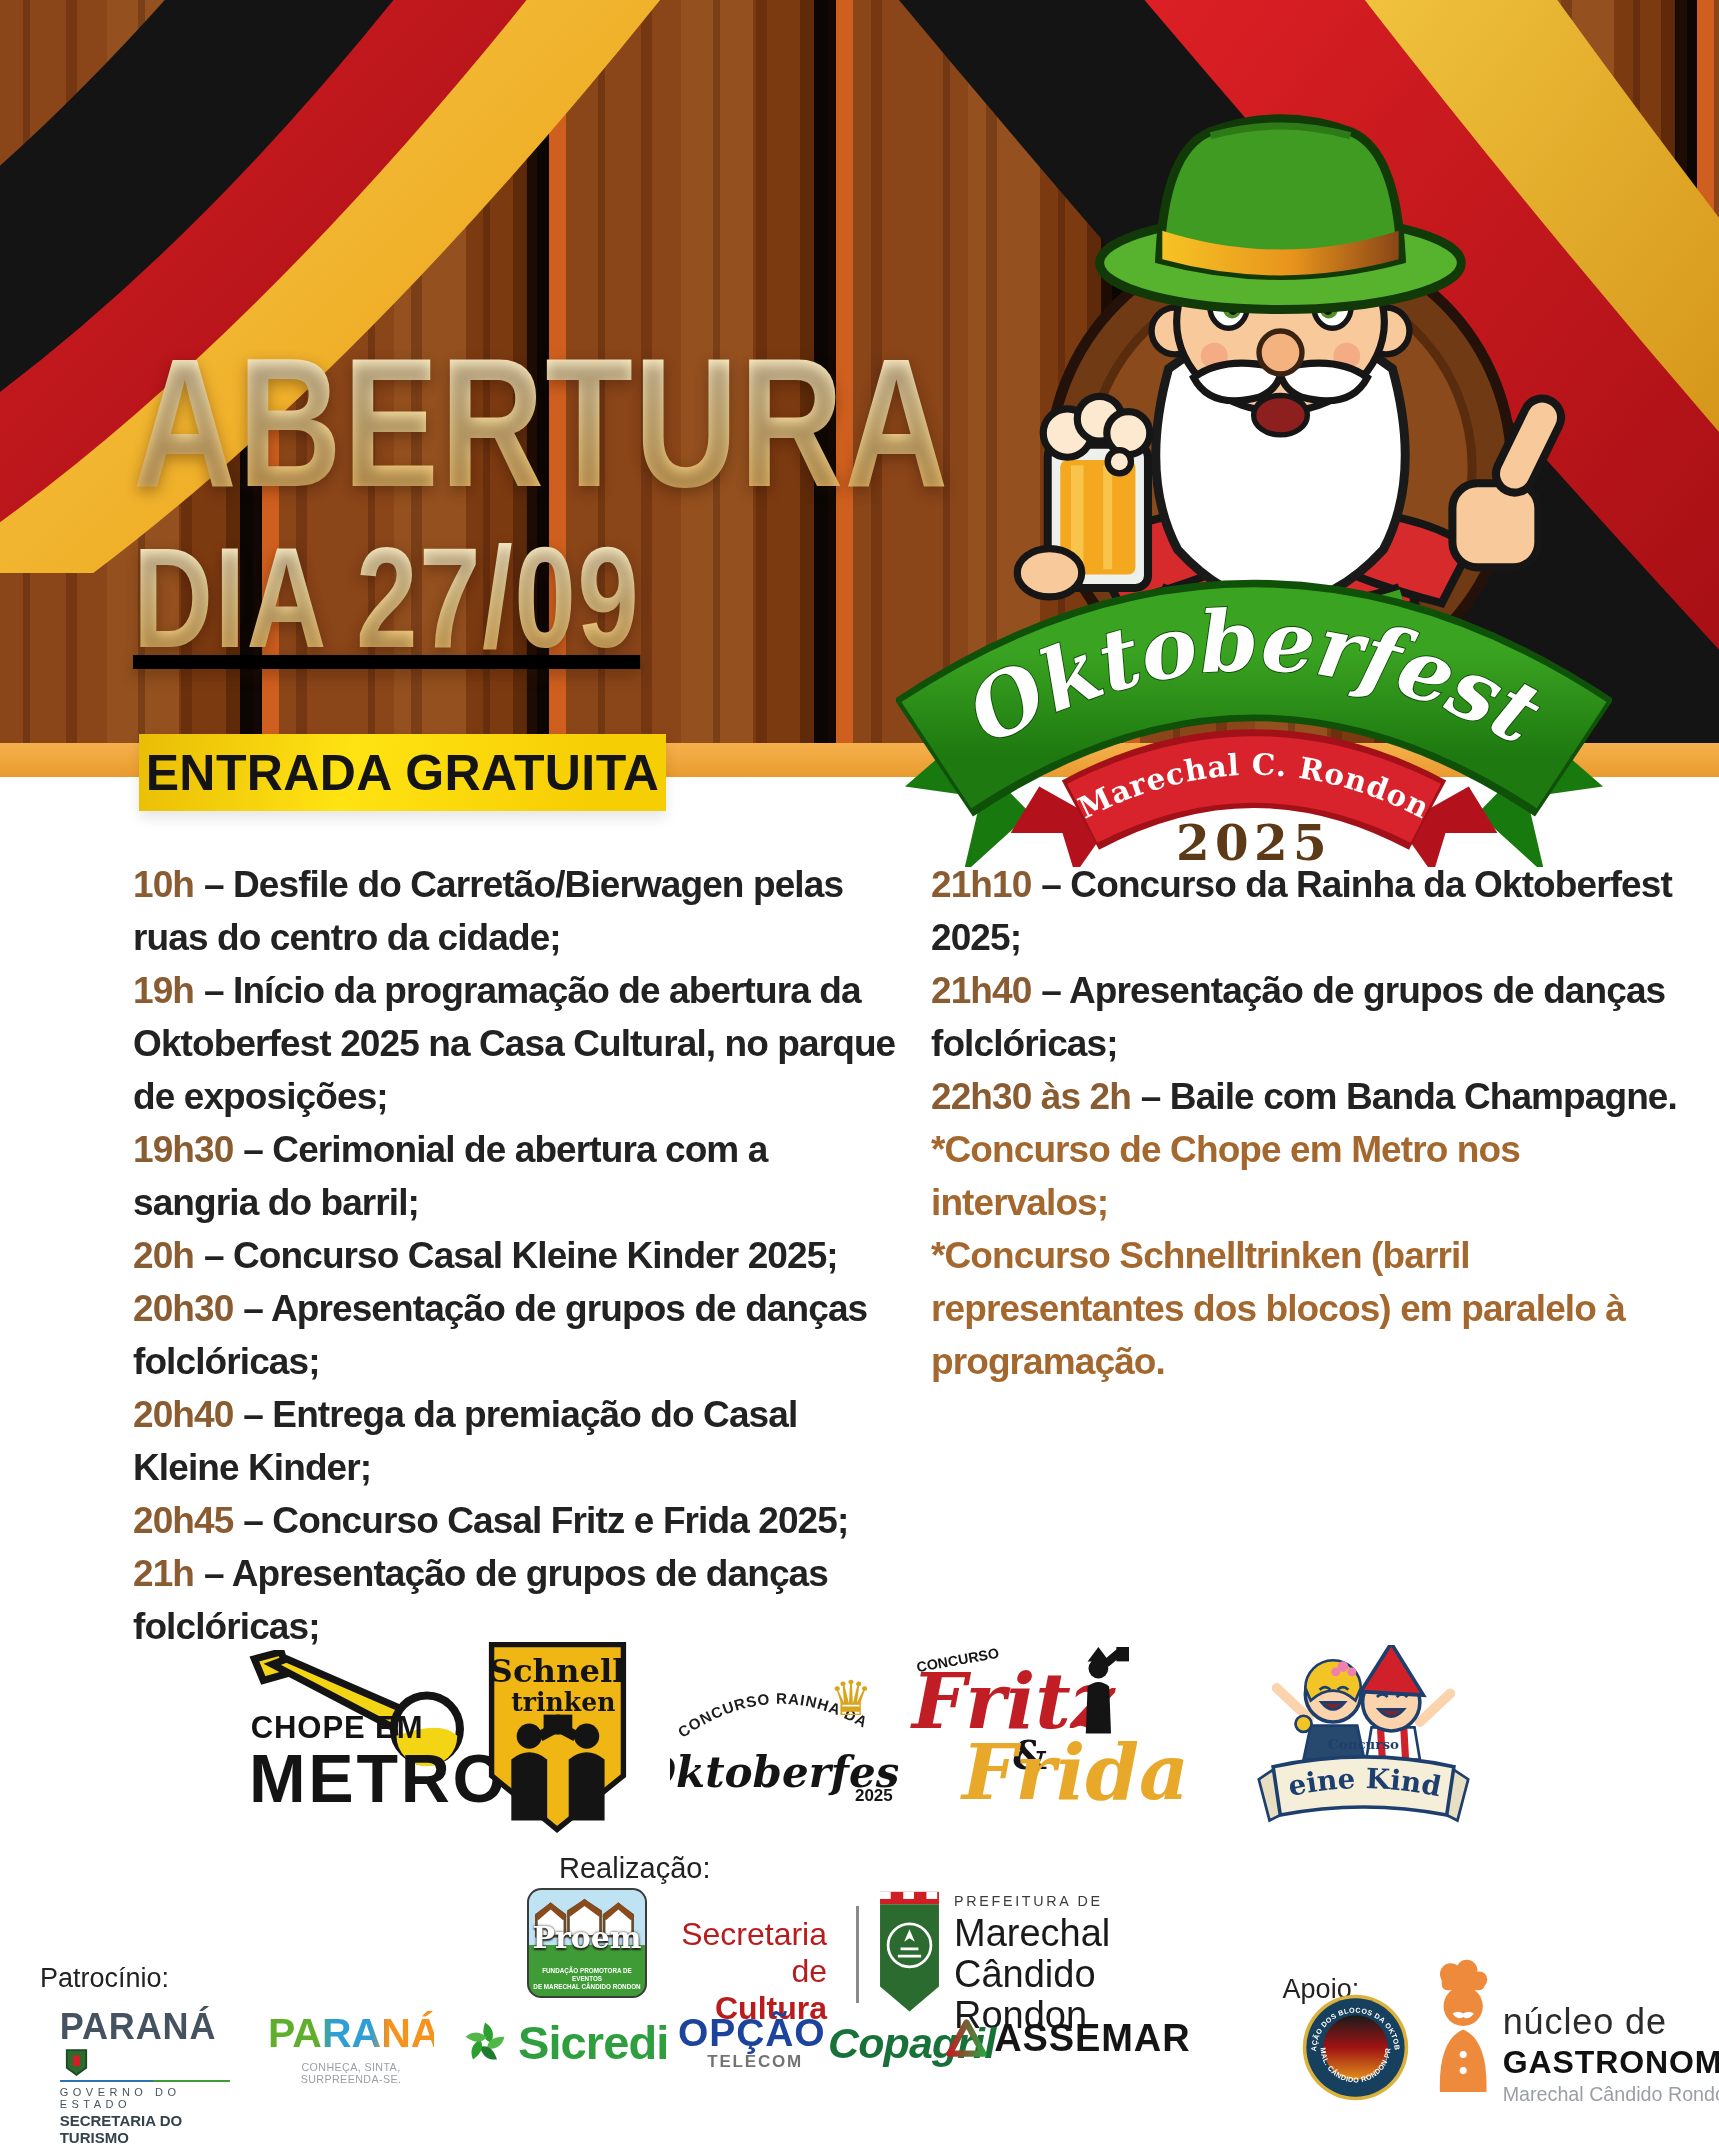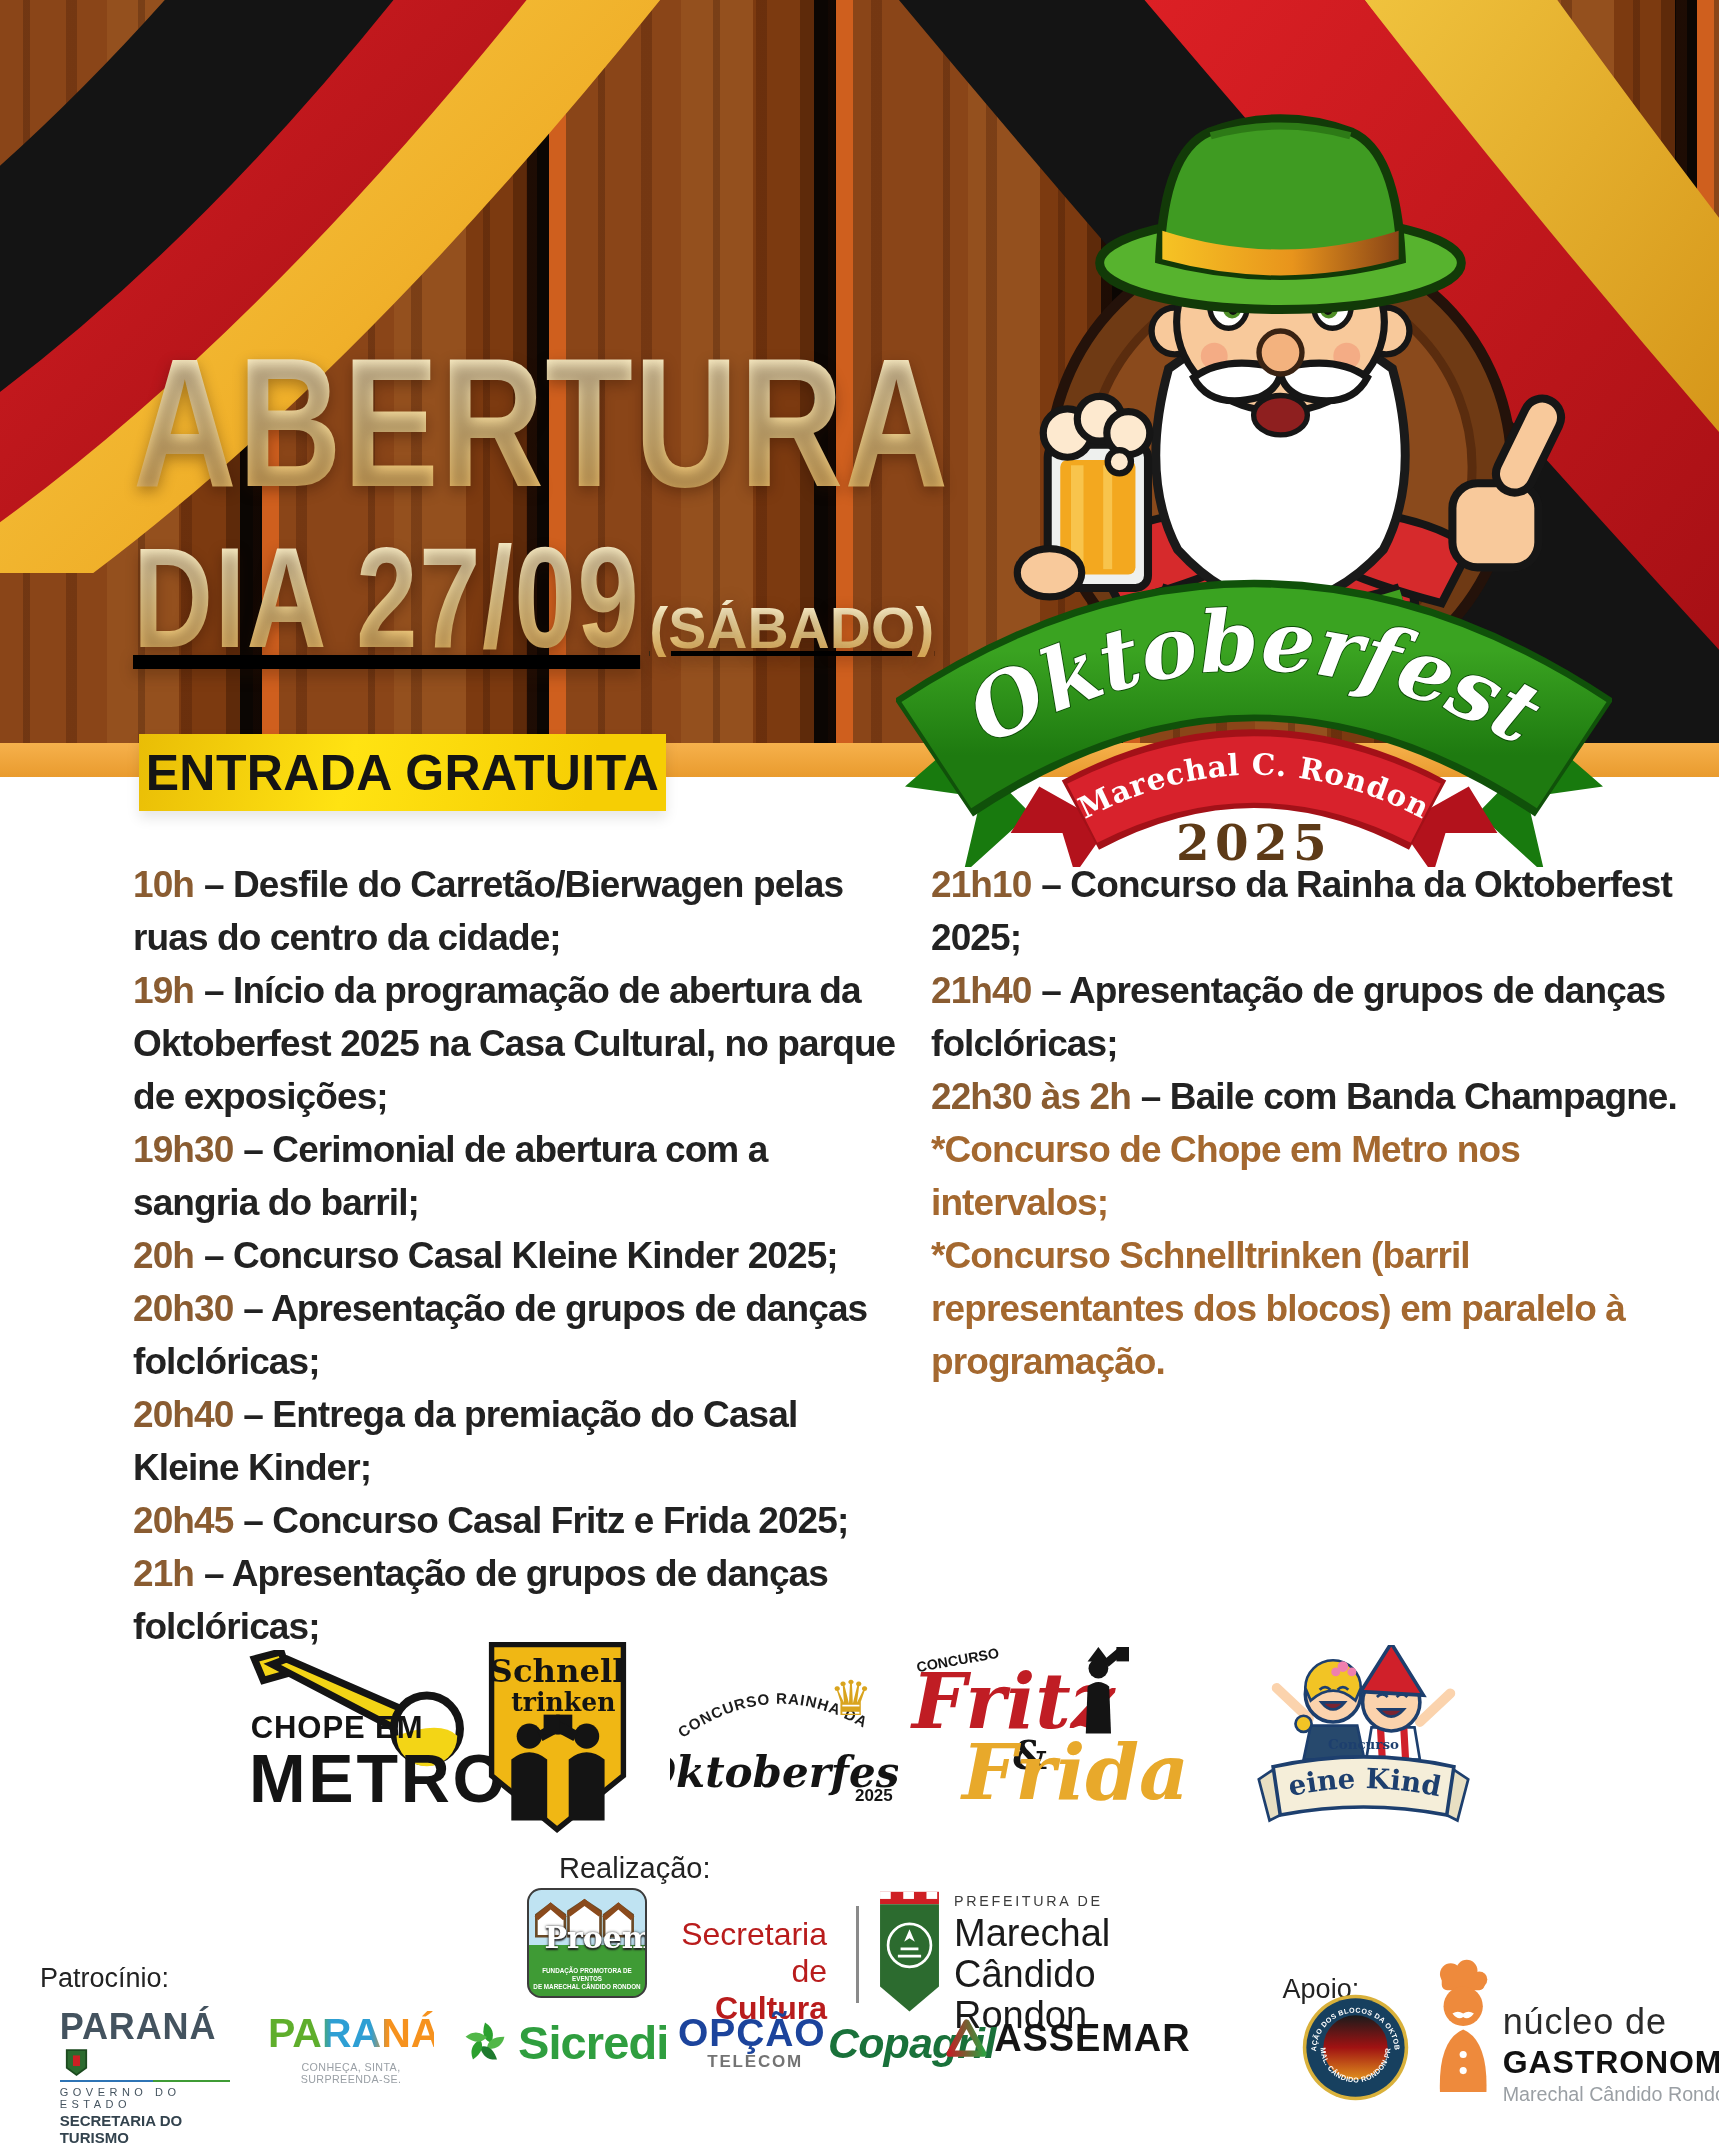--- a/index.html
+++ b/index.html
@@ -63,21 +63,21 @@
   .schnell{left:488px;top:-1.8px;width:139px;height:193px;}
   .rainha{left:670px;top:12.5px;width:228px;height:170px;}
   .fritz{left:912px;top:7.2px;width:219px;height:184px;}
   .kleine{left:1257px;top:1.8px;width:213px;height:188px;}
 
   
   .realizacao{position:absolute;top:1852px;left:502px;width:770px;height:210px;z-index:2;}
   .sec-label{position:absolute;left:57px;top:0;font-size:29px;color:#222;}
   .proem{position:absolute;left:25px;top:36px;width:116px;height:106px;border:2.7px solid #3c3c3c;border-radius:14.3px;
     overflow:hidden;background:linear-gradient(180deg,#bfe3f2 0 52%,#3f9b35 52% 100%);}
-  .proem .nm{position:absolute;left:12px;width:100%;top:30px;text-align:center;font-family:"DejaVu Serif",serif;
+  .proem .nm{position:absolute;left:0;width:100%;top:30px;text-align:center;font-family:"DejaVu Serif",serif;
     font-weight:bold;font-size:30px;color:#ffffff;text-shadow:0 0 2.7px #222,0 1.8px 1.8px #222;}
   .proem .cap{position:absolute;left:0;width:100%;bottom:5.4px;text-align:center;font-size:6.3px;color:#fff;line-height:8px;font-weight:bold;}
   .secretaria{position:absolute;left:150px;top:64px;width:175px;text-align:right;color:#b91c1c;}
   .secretaria .s1{font-size:32px;}
   .secretaria .s2{font-size:32px;font-weight:bold;}
   .divider{position:absolute;left:354px;top:54px;width:2.7px;height:97px;background:#8a8a8a;}
   .pennant{position:absolute;left:376px;top:38px;}
   .prefeitura{position:absolute;left:452px;top:41px;color:#1a1a1a;}
   .prefeitura .p0{font-size:14.3px;letter-spacing:2.7px;color:#3b3b3b;margin-bottom:3.6px;}
   .prefeitura .p1{font-size:38px;line-height:41px;}
@@ -151,21 +151,20 @@
       <path d="M 470 -260 Q 740 140 1060 540" fill="none" stroke="url(#goldR)" stroke-width="175"></path>
       <path d="M 270 -200 Q 600 250 1000 700" fill="none" stroke="url(#redR)" stroke-width="195"></path>
       <path d="M 60 -120 Q 440 340 920 860" fill="none" stroke="#141414" stroke-width="210"></path>
     </svg>
   </div>
   <div class="wood-edge"></div>
 
   <div class="abs title gold-text">ABERTURA</div>
   <div class="abs date-row">
     <span class="date gold-text">DIA 27/09</span>
-    <span class="weekday gold-text">(SÁBADO)</span>
   </div>
 
   <svg class="abs mascot" viewBox="0 0 660 640">
     <defs>
       <linearGradient id="hatband" x1="0" y1="0" x2="1" y2="0">
         <stop offset="0" stop-color="#f6c324"></stop>
           <stop offset="0.55" stop-color="#e8941c"></stop>
           <stop offset="1" stop-color="#8a4516"></stop>
       </linearGradient>
     </defs>

